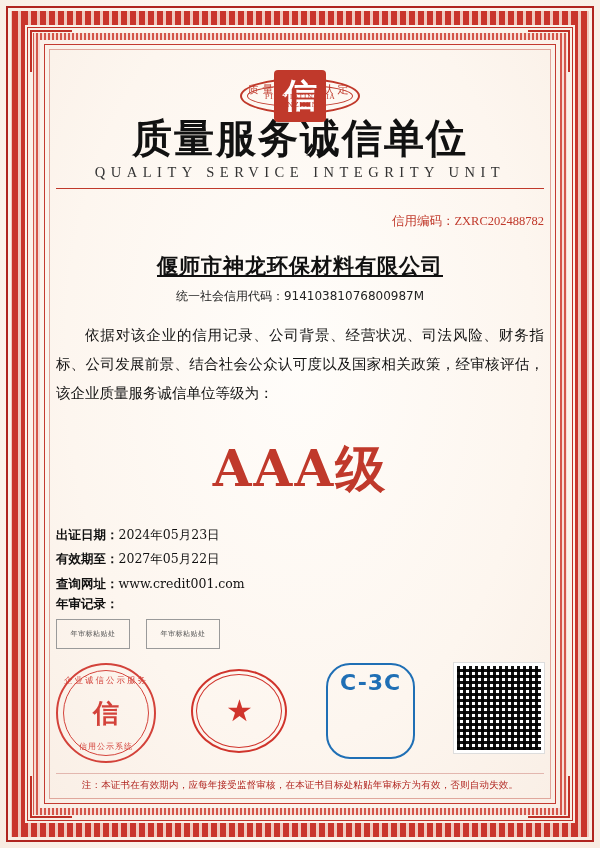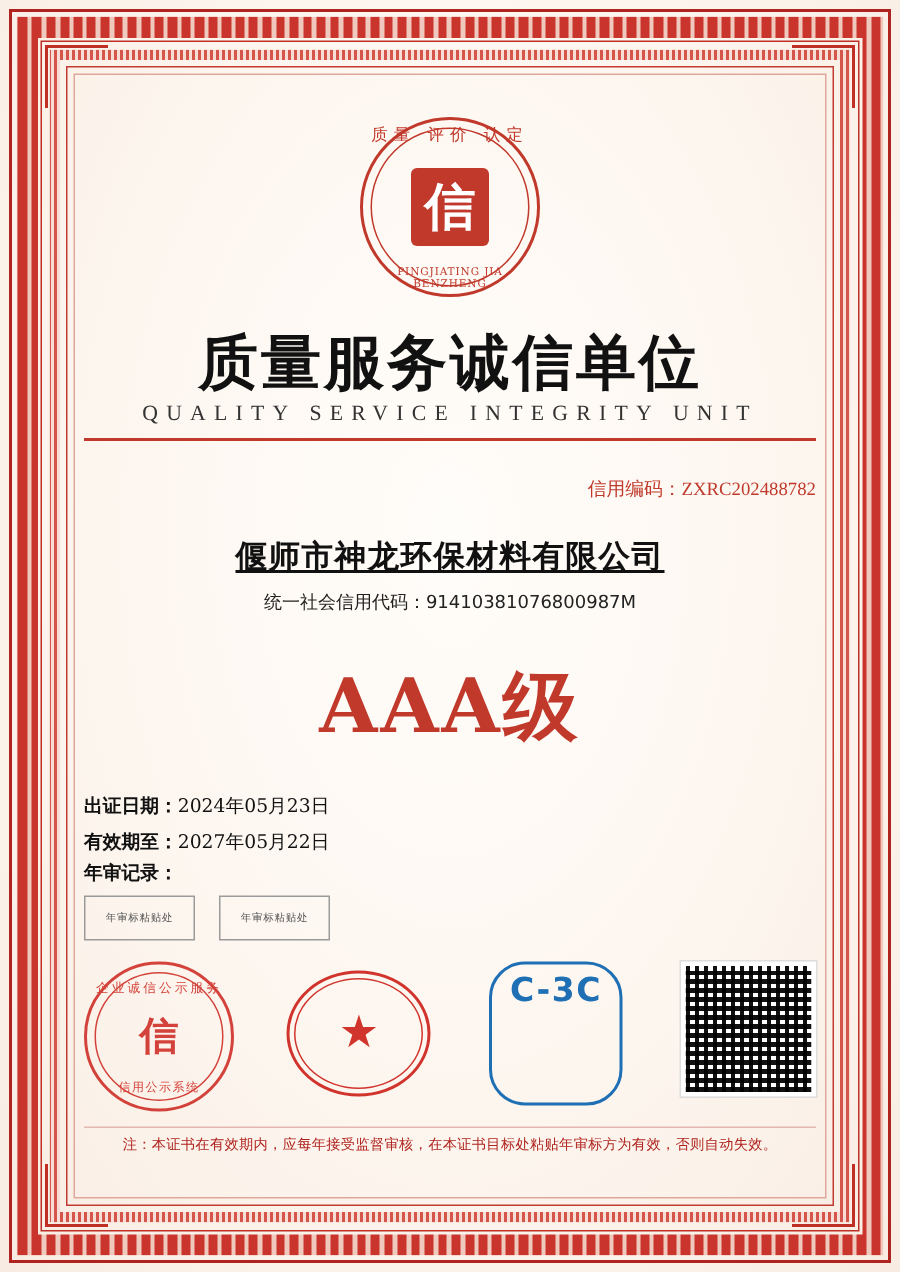--- a/index.html
+++ b/index.html
@@ -111,21 +111,21 @@
     position:absolute;left:0;right:0;
     text-align:center;
     color:#c0392b;
     font-family:"DejaVu Serif", serif;
   }
   .emblem .arc-top{top:4px;font-size:11px;letter-spacing:4px;}
   .emblem .arc-bottom{bottom:5px;font-size:7px;letter-spacing:0.6px;}
 
   
   .title-cn{
-    margin-top:22px;
+    margin-top:2px;
     font-family:"DejaVu Serif", serif;
     font-size:40px;
     font-weight:700;
     color:#111;
     letter-spacing:2px;
     line-height:1.1;
   }
   .title-en{
     margin-top:4px;
     font-size:14.5px;
@@ -317,31 +317,35 @@
 
     <div class="title-cn">质量服务诚信单位</div>
     <div class="title-en">QUALITY SERVICE INTEGRITY UNIT</div>
     <div class="title-rule"></div>
 
     <div class="cert-no">信用编码：ZXRC202488782</div>
 
     <div class="company">偃师市神龙环保材料有限公司</div>
     <div class="usci">统一社会信用代码：91410381076800987M</div>
 
+    <div class="body-text">依据对该企业的信用记录、公司背景、经营状况、司法风险、财务指标、公司发展前景、结合社会公众认可度以及国家相关政策，经审核评估，该企业质量服务诚信单位等级为：</div>
 
     <div class="grade">AAA级</div>
 
     <div class="details">
       <div class="detail-list">
         <div>
           <span class="lbl">出证日期：</span><span>2024年05月23日</span>
         </div>
         <div>
           <span class="lbl">有效期至：</span><span>2027年05月22日</span>
         </div>
+        <div>
+          <span class="lbl">查询网址：</span><span>www.credit001.com</span>
+        </div>
       </div>
 
       <div class="annual">
         <div class="annual-title">年审记录：</div>
         <div class="sticker-row">
           <div class="sticker">年审标粘贴处</div>
           <div class="sticker">年审标粘贴处</div>
         </div>
       </div>
     </div>

